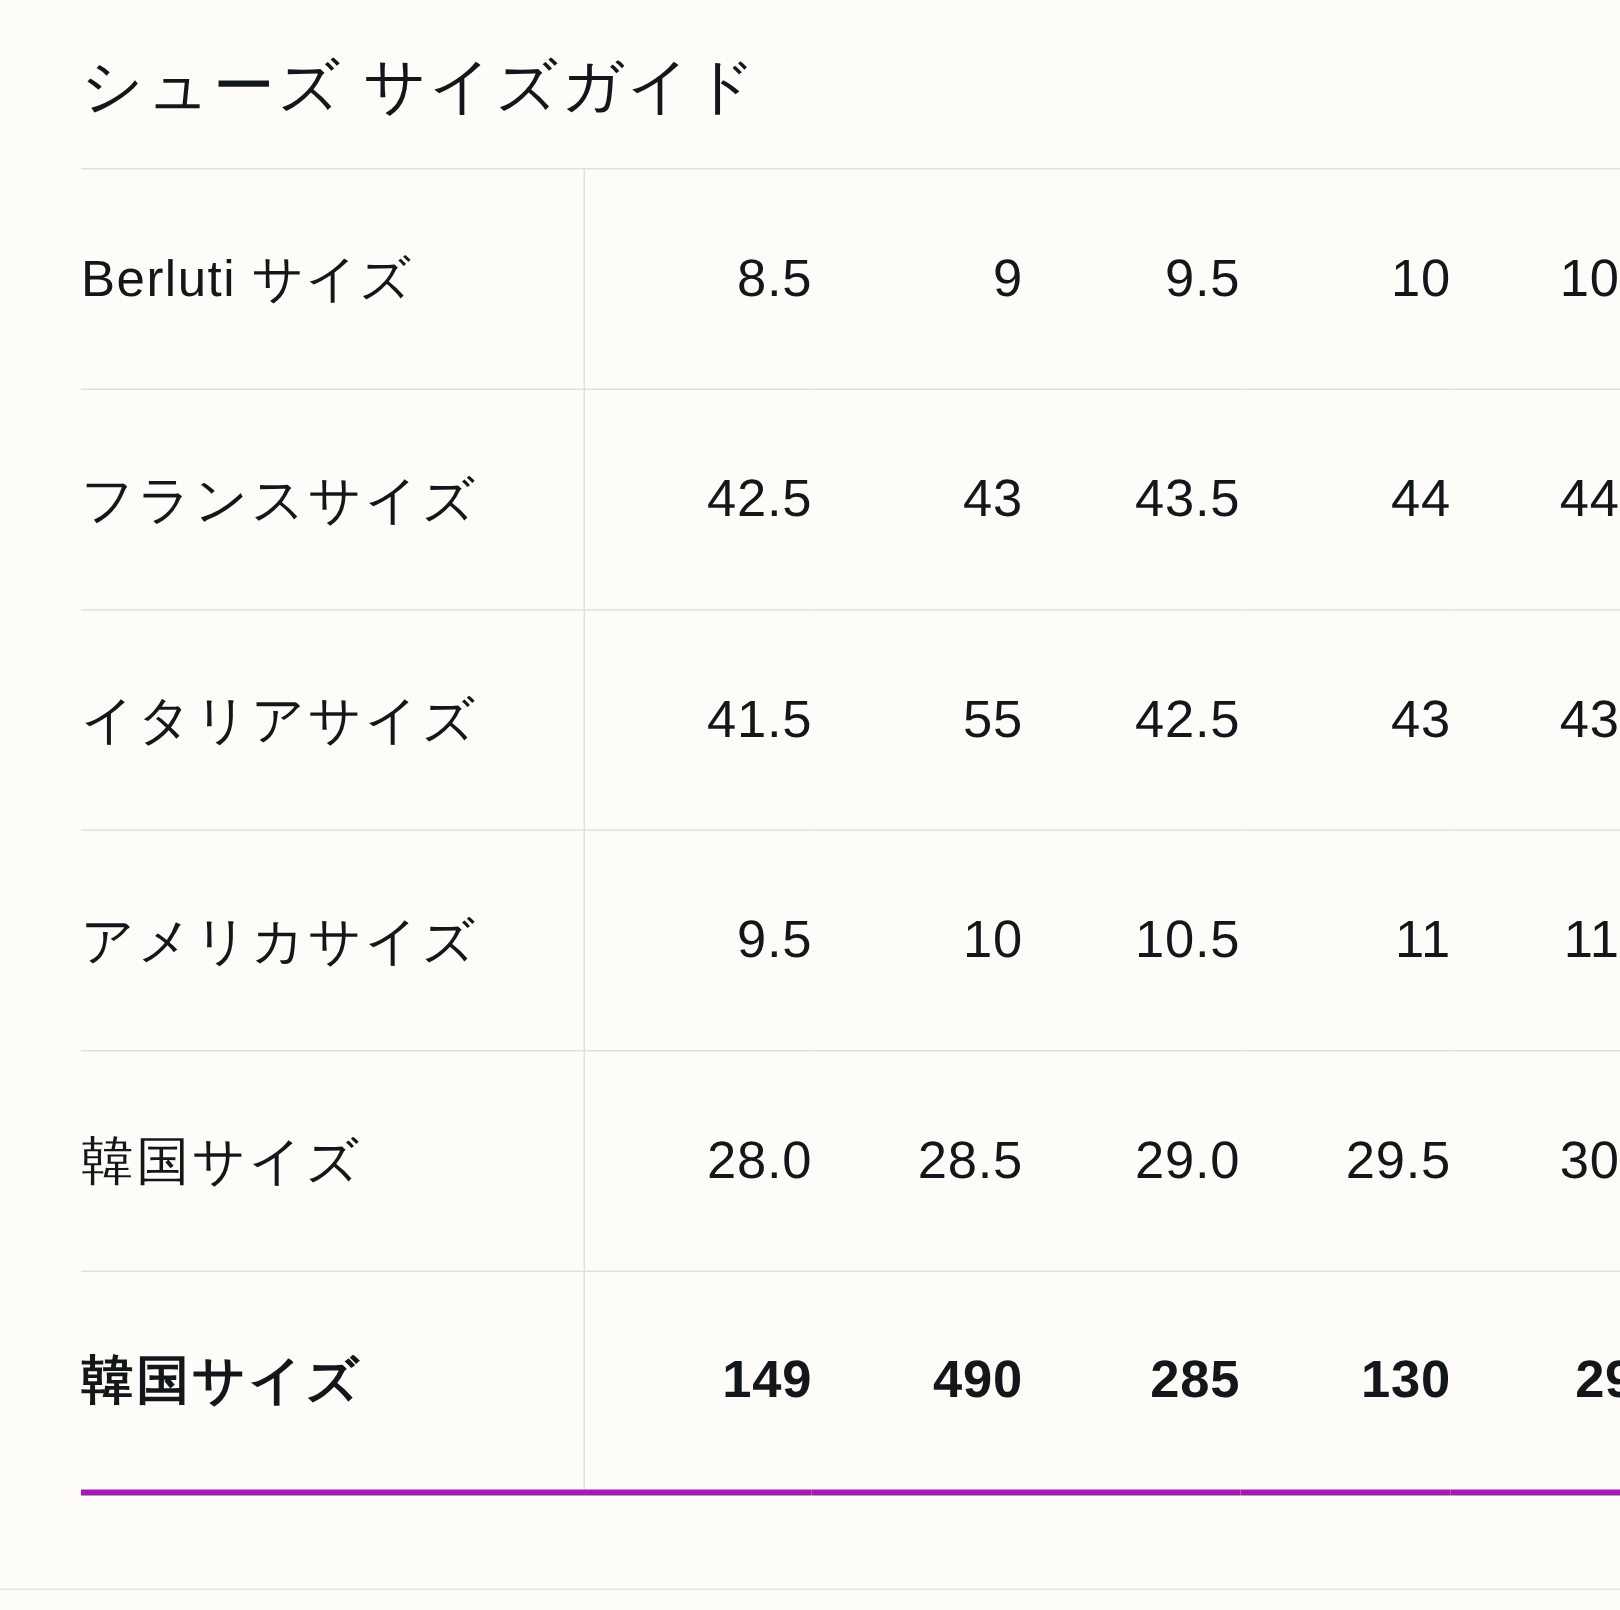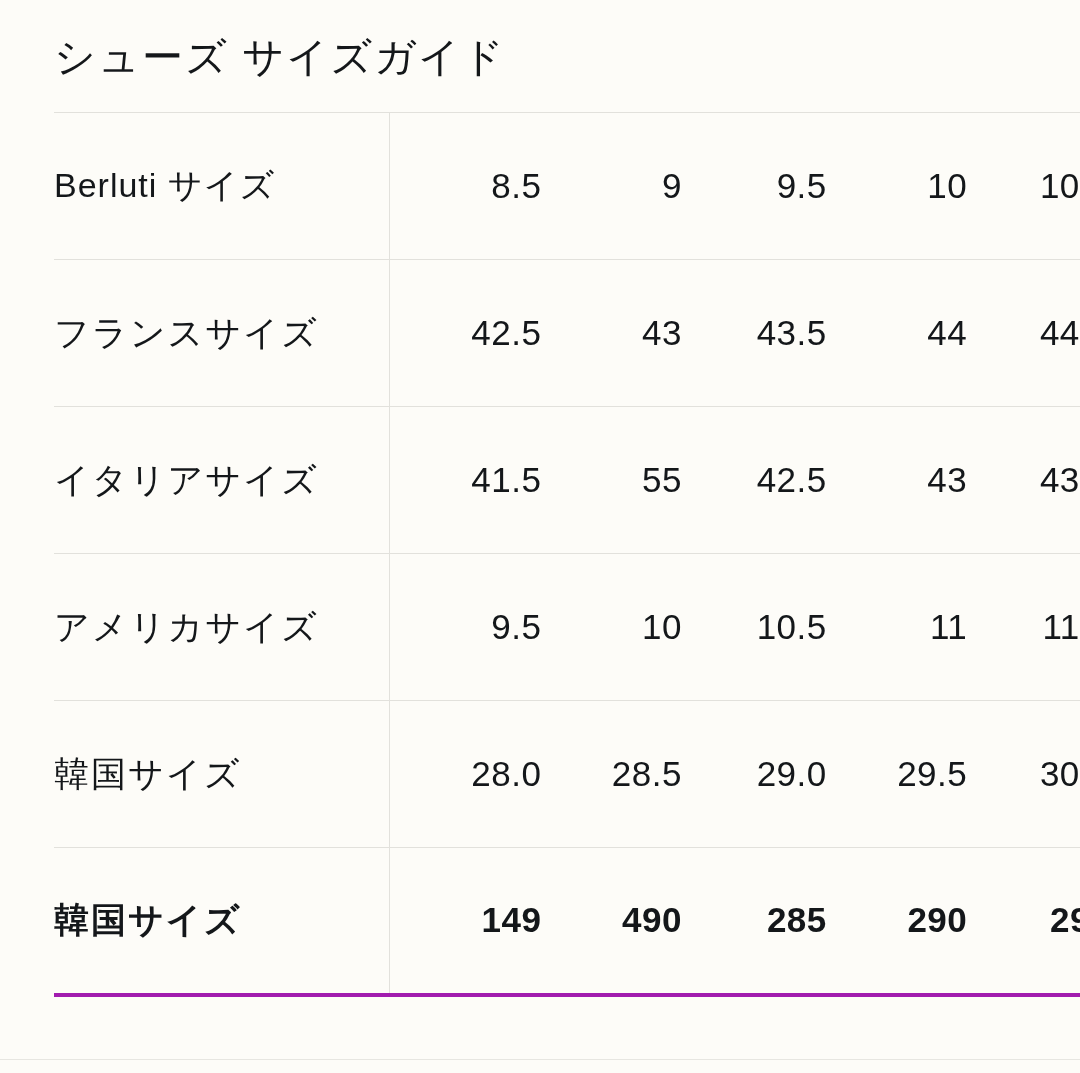--- a/index.html
+++ b/index.html
@@ -139,21 +139,21 @@
           <td class="val c2">28.5</td>
           <td class="val c3">29.0</td>
           <td class="val c4">29.5</td>
           <td class="val c5">30.0</td>
         </tr>
         <tr>
           <td class="row-label">韓国サイズ</td>
           <td class="val c1">149</td>
           <td class="val c2">490</td>
           <td class="val c3">285</td>
-          <td class="val c4">290</td>
+          <td class="val c4">130</td>
           <td class="val c5">295</td>
         </tr>
       </tbody>
     </table>
   </div>
 
   <div class="bottom-rule"></div>
 
 </div>
 

